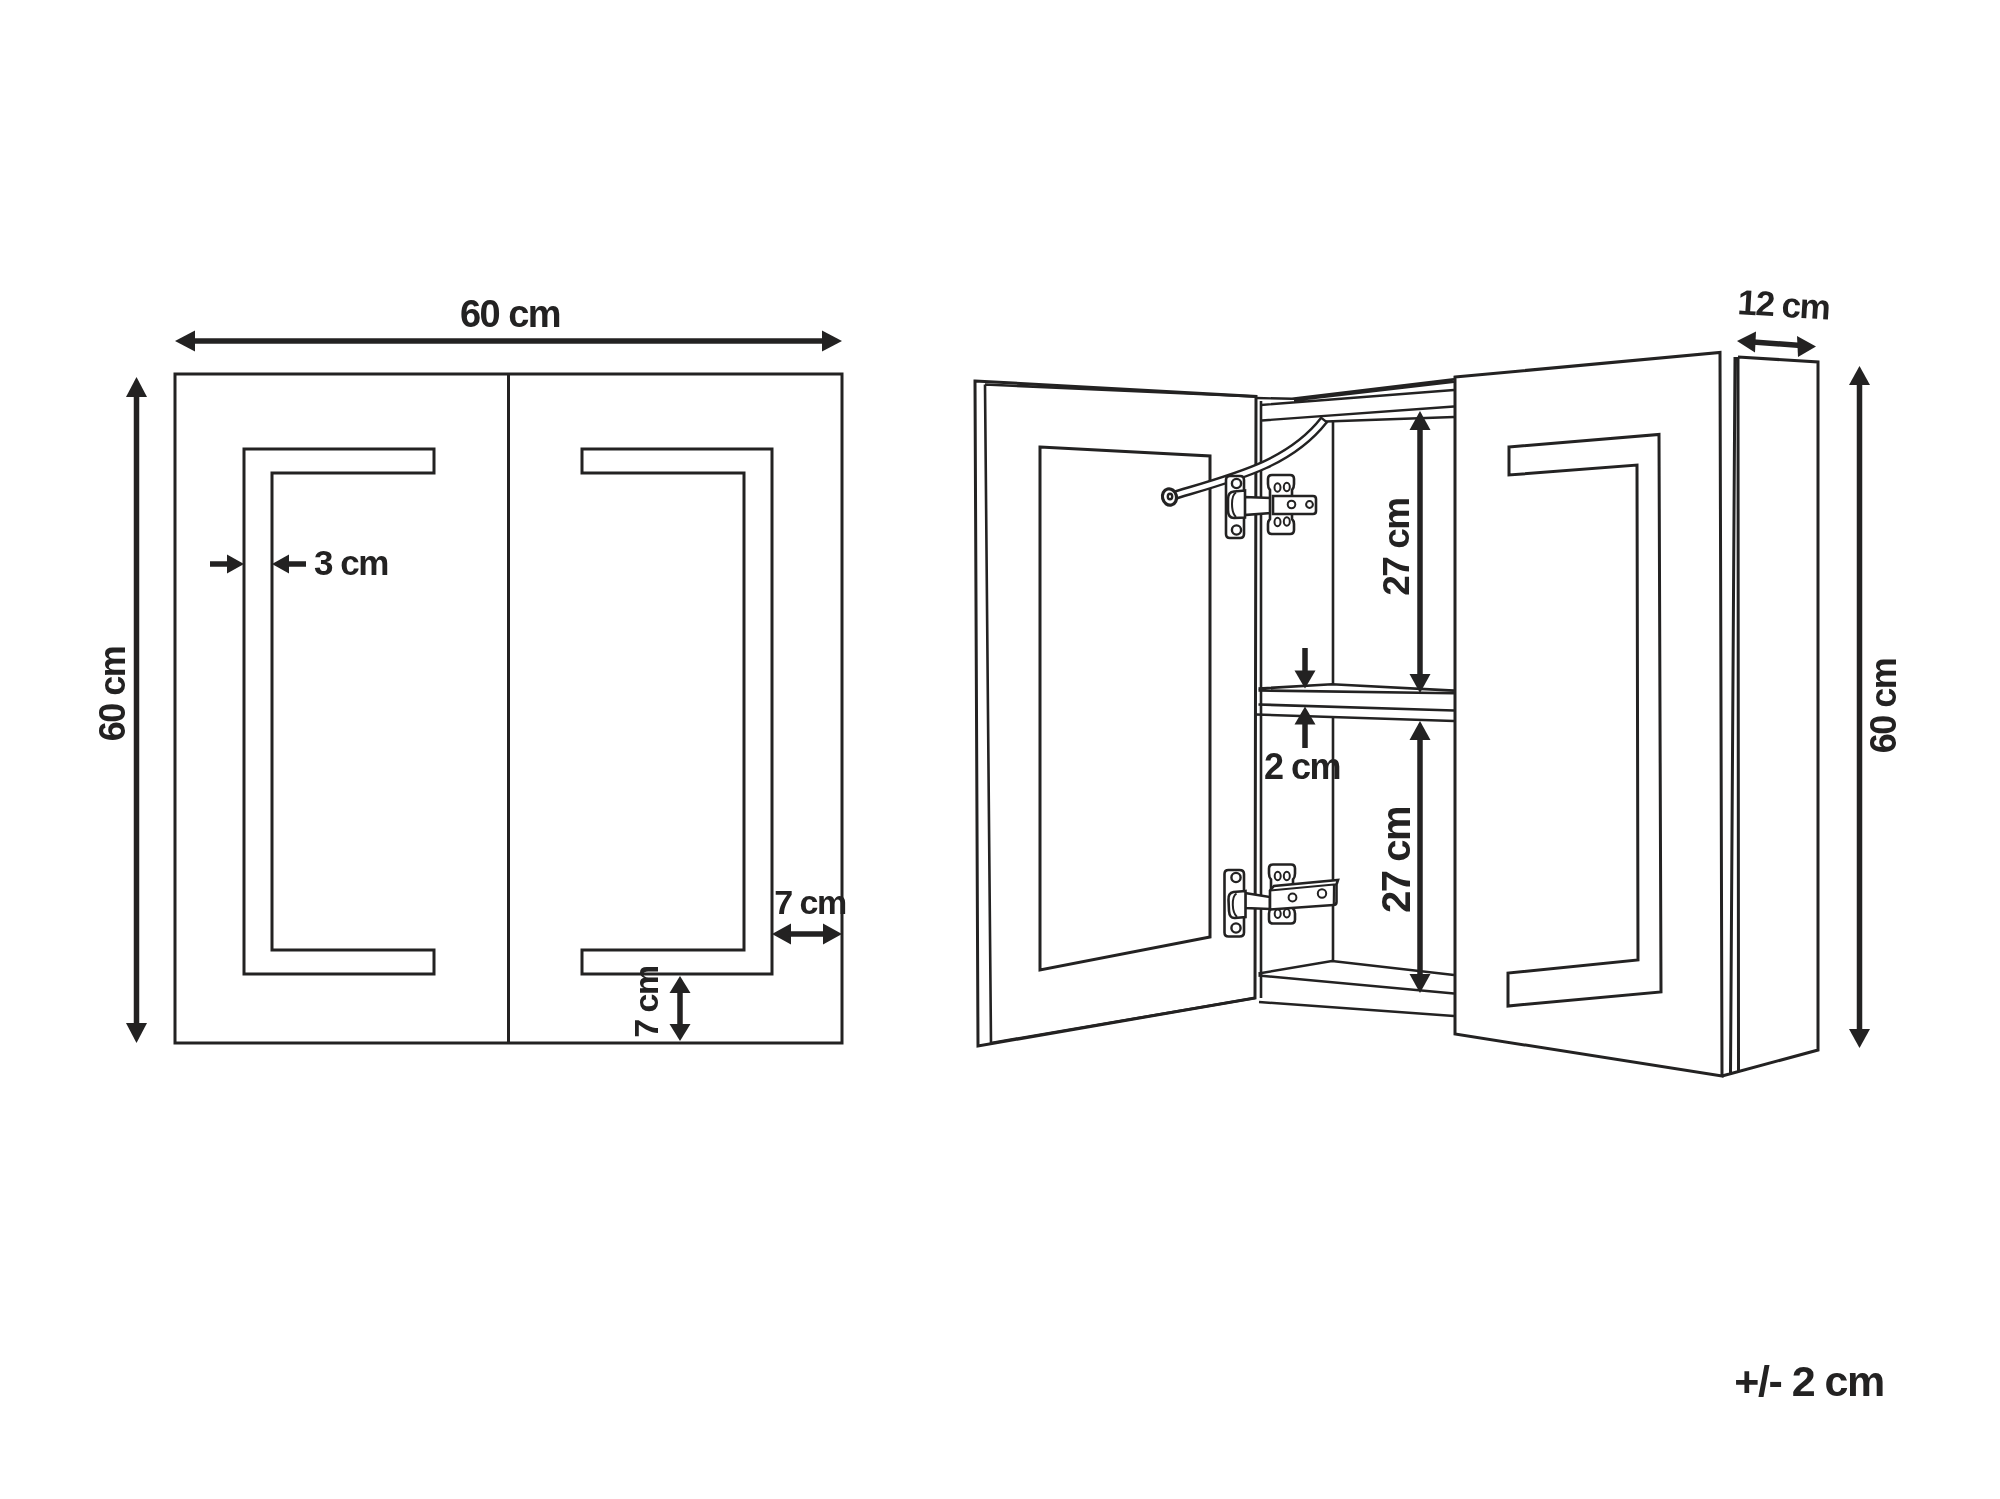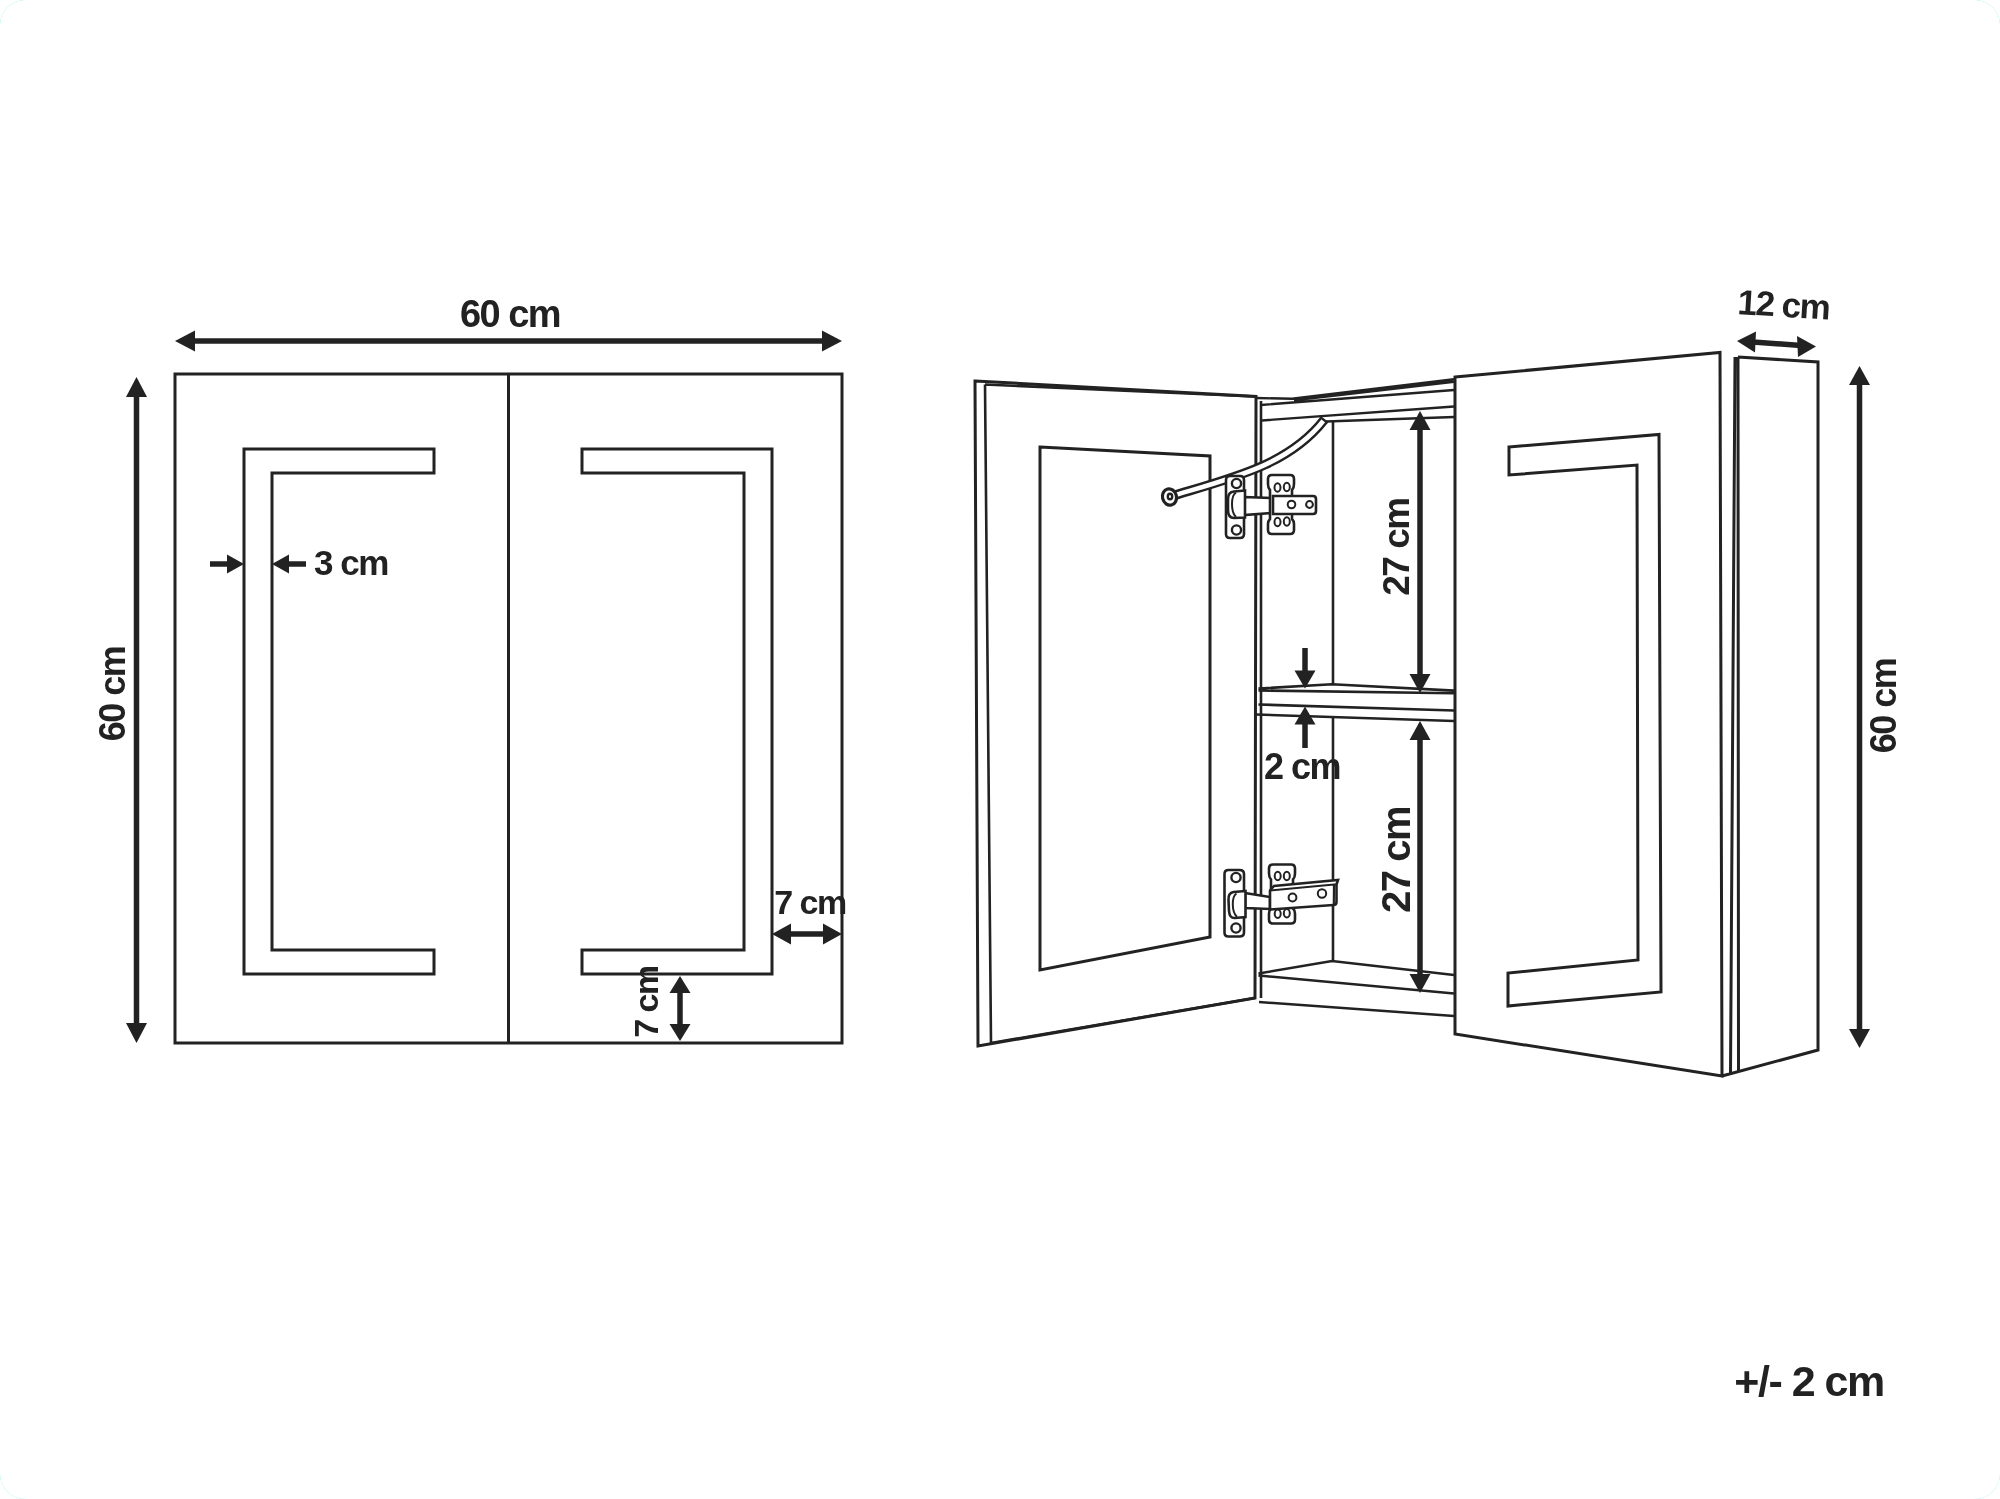--- a/index.html
+++ b/index.html
@@ -1,16 +1,16 @@
 <!DOCTYPE html>
 <html><head>
 <meta charset="utf-8">
 <style>
   html,body{margin:0;padding:0;background:#ffffff;}
-  .page{width:2000px;height:1499px;position:relative;background:#5eead4;overflow:hidden;border-radius:25px;}
+  .page{width:2000px;height:1499px;position:relative;background:#5eead4;overflow:hidden;}
   text{font-family:"Liberation Sans", sans-serif;font-weight:bold;fill:#232222;letter-spacing:-1.5px;}
   .ln{stroke:#232222;fill:none;}
   .fw{fill:#ffffff;stroke:#232222;}
   .dim{stroke:#232222;fill:none;stroke-width:5.5;}
   .hd{fill:#232222;stroke:none;}
 </style>
 </head>
 <body>
 <div class="page">
 <svg width="2000" height="1499" viewBox="0 0 2000 1499" xmlns="http://www.w3.org/2000/svg">

